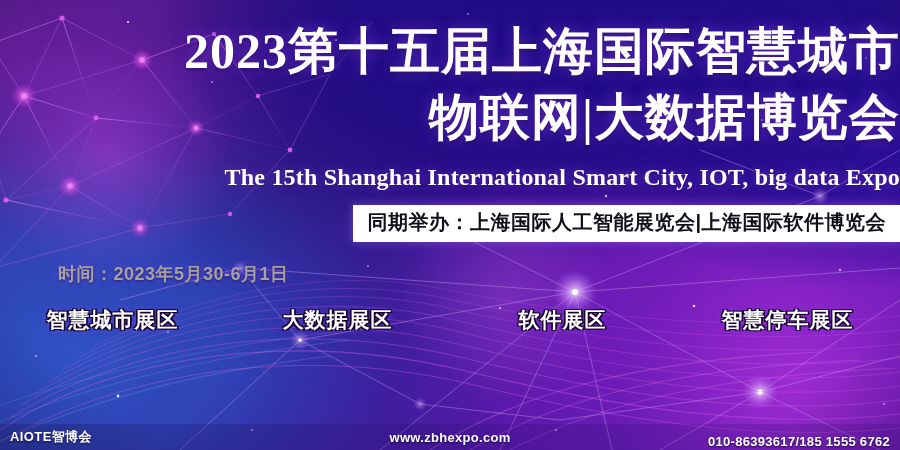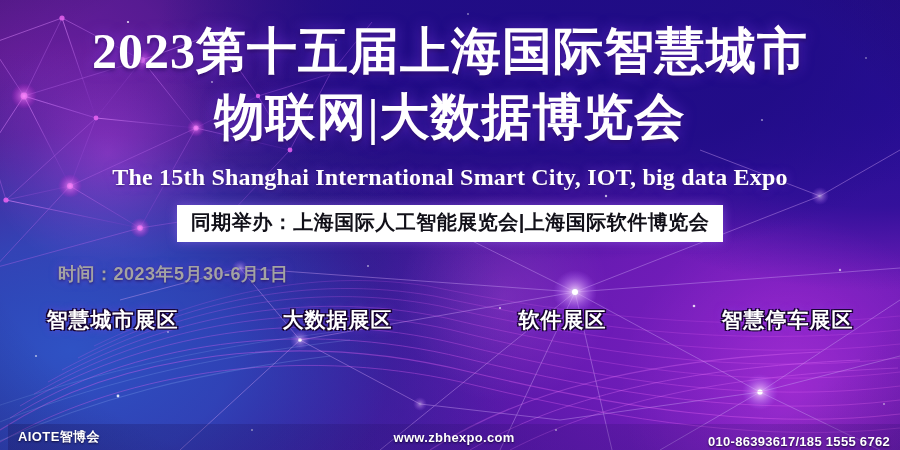--- a/index.html
+++ b/index.html
@@ -48,21 +48,21 @@
     background:
       radial-gradient(ellipse 900px 560px at 50% 46%, rgba(0,0,0,0) 52%, rgba(10,2,34,0.35) 86%, rgba(6,1,24,0.55) 100%);
   }
 
   
   .content {
     position: absolute;
     inset: 0;
     display: flex;
     flex-direction: column;
-    align-items: center;
+    align-items: flex-end;
   }
 
   .title-line {
     color: #ffffff;
     font-family: "Liberation Serif", "DejaVu Serif", serif;
     font-weight: bold;
     letter-spacing: 1px;
     text-align: center;
     white-space: nowrap;
     text-shadow: 0 0 14px rgba(150,70,255,0.55), 0 2px 4px rgba(20,0,60,0.7);
@@ -143,21 +143,21 @@
       -1.4px -1.4px 0 #17042e,
        1.4px -1.4px 0 #17042e,
       -1.4px  1.4px 0 #17042e,
        1.4px  1.4px 0 #17042e,
        0 0 9px rgba(130,60,230,0.75);
   }
 
   
   .footer {
     position: absolute;
-    left: 8px;
+    left: 0;
     right: 0;
     bottom: 0;
     height: 26px;
     display: flex;
     align-items: center;
     background: linear-gradient(90deg, rgba(20,8,70,0.25) 0%, rgba(30,10,90,0.18) 45%, rgba(45,12,110,0.22) 100%);
   }
   .footer-left {
     position: absolute;
     left: 10px;

